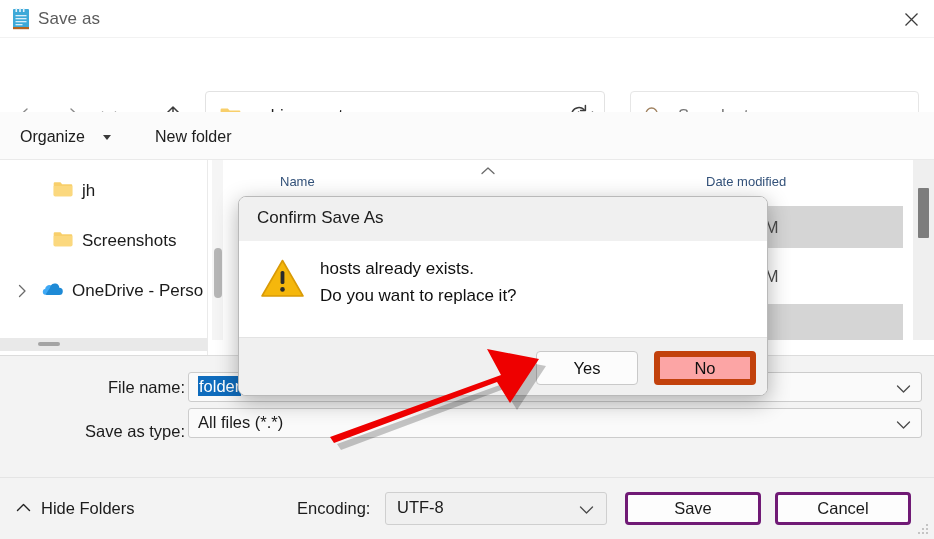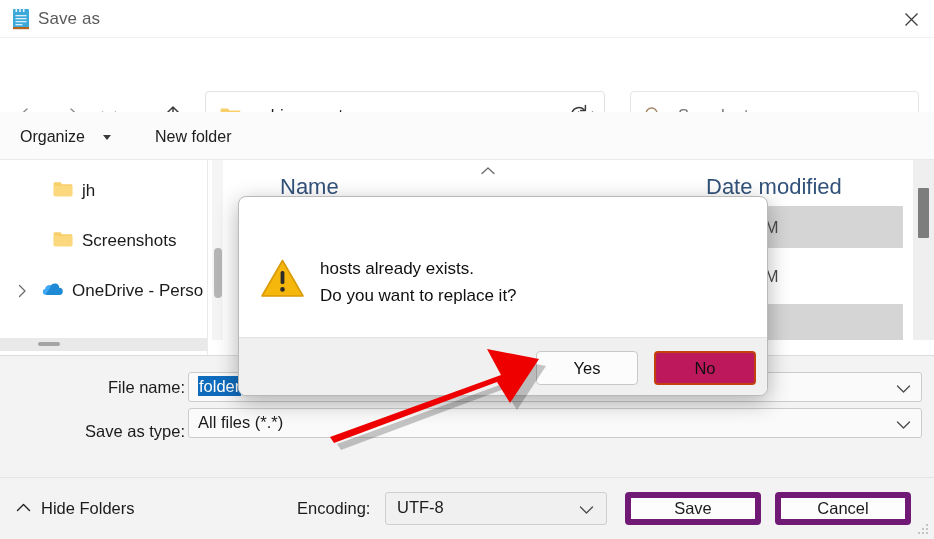--- a/index.html
+++ b/index.html
@@ -156,21 +156,21 @@
     position: absolute; left: 2px; top: 88px; width: 8px; height: 50px;
     background: #b6b6b6; border-radius: 4px;
   }
 
   
   .listpane {
     position: absolute; left: 240px; top: 160px; width: 694px; height: 180px;
     background: #ffffff; overflow: hidden;
   }
   .col-head {
-    position: absolute; top: 14px; font-size: 22px; color: #33527a;
+    position: absolute; top: 14px; font-size: 13px; color: #33527a;
   }
   .col-name { left: 40px; }
   .col-date { left: 466px; }
   .sort-chev {
     position: absolute; left: 240px; top: 2px; color: #6b6b6b;
   }
   .list-row {
     position: absolute; left: 0; width: 663px; height: 42px;
     font-size: 16.5px; color: #4a4a4a;
     display: flex; align-items: center;
@@ -235,21 +235,21 @@
     font-size: 16.5px; color: #1b1b1b;
   }
   .enc-combo {
     position: absolute; left: 385px; top: 14px; width: 222px; height: 33px;
     background: #f0f0f0; border: 1px solid #cfcfcf; border-radius: 3px;
   }
   .enc-combo .val { position:absolute; left: 11px; top: 5px; font-size: 16.5px; color: #1b1b1b; }
   .enc-combo .cv { position:absolute; right: 12px; top: 8px; color: #4a4a4a; }
   .btn-flat {
     position: absolute; top: 14px; height: 33px;
-    background: #fdfdfd; border: 6px solid #701a75; border-radius: 4px;
+    background: #fdfdfd; border: 3px solid #701a75; border-radius: 4px;
     display: flex; align-items: center; justify-content: center;
     font-size: 16.5px; color: #1b1b1b;
   }
   .btn-save { left: 625px; width: 136px; }
   .btn-cancel { left: 775px; width: 136px; }
   .grip {
     position: absolute; right: 4px; bottom: 3px; width: 12px; height: 12px;
     opacity: .45;
   }
   .grip i {
@@ -288,21 +288,21 @@
     background: #f0f0f0; border-top: 1px solid #e3e3e3;
   }
   .dlg-btn {
     position: absolute; top: 13px; height: 34px; width: 102px;
     border-radius: 4px;
     display: flex; align-items: center; justify-content: center;
     font-size: 16.5px; color: #101010;
     background: #fcfcfc;
   }
   .dlg-yes { left: 297px; border: 1px solid #c9c9c9; }
-  .dlg-no  { left: 415px; border: 2px solid #c2410c; background: #be185d; }
+  .dlg-no  { left: 415px; border: 6px solid #c2410c; background: #fca5a5; }
 
   
   .arrow-layer {
     position: absolute; left: 0; top: 0; width: 934px; height: 539px;
     pointer-events: none;
   }
 </style>
 </head>
 <body>
 
@@ -531,20 +531,23 @@
       <i style="left:8px;top:0;"></i>
       <i style="left:4px;top:4px;"></i>
         <i style="left:8px;top:4px;"></i>
       <i style="left:0;top:8px;"></i>
         <i style="left:4px;top:8px;"></i>
         <i style="left:8px;top:8px;"></i>
     </div>
   </div>
 
   <div class="dialog">
+    <div class="dlg-title">
+      <span>Confirm Save As</span>
+    </div>
     <div class="dlg-body">
       <div class="warn-icon">
         <svg width="45" height="41" viewBox="0 0 45 41">
           <path d="M22.5 2.5 L43 38 L2 38 Z" fill="#f5b70c" stroke="#d99a06" stroke-width="1.6" stroke-linejoin="round"></path>
           <rect x="20.6" y="13" width="3.8" height="13" rx="1.6" fill="#2b2b2b"></rect>
           <circle cx="22.5" cy="31.4" r="2.3" fill="#2b2b2b"></circle>
         </svg>
       </div>
       <div class="dlg-msg">
         <div>hosts already exists.</div>

